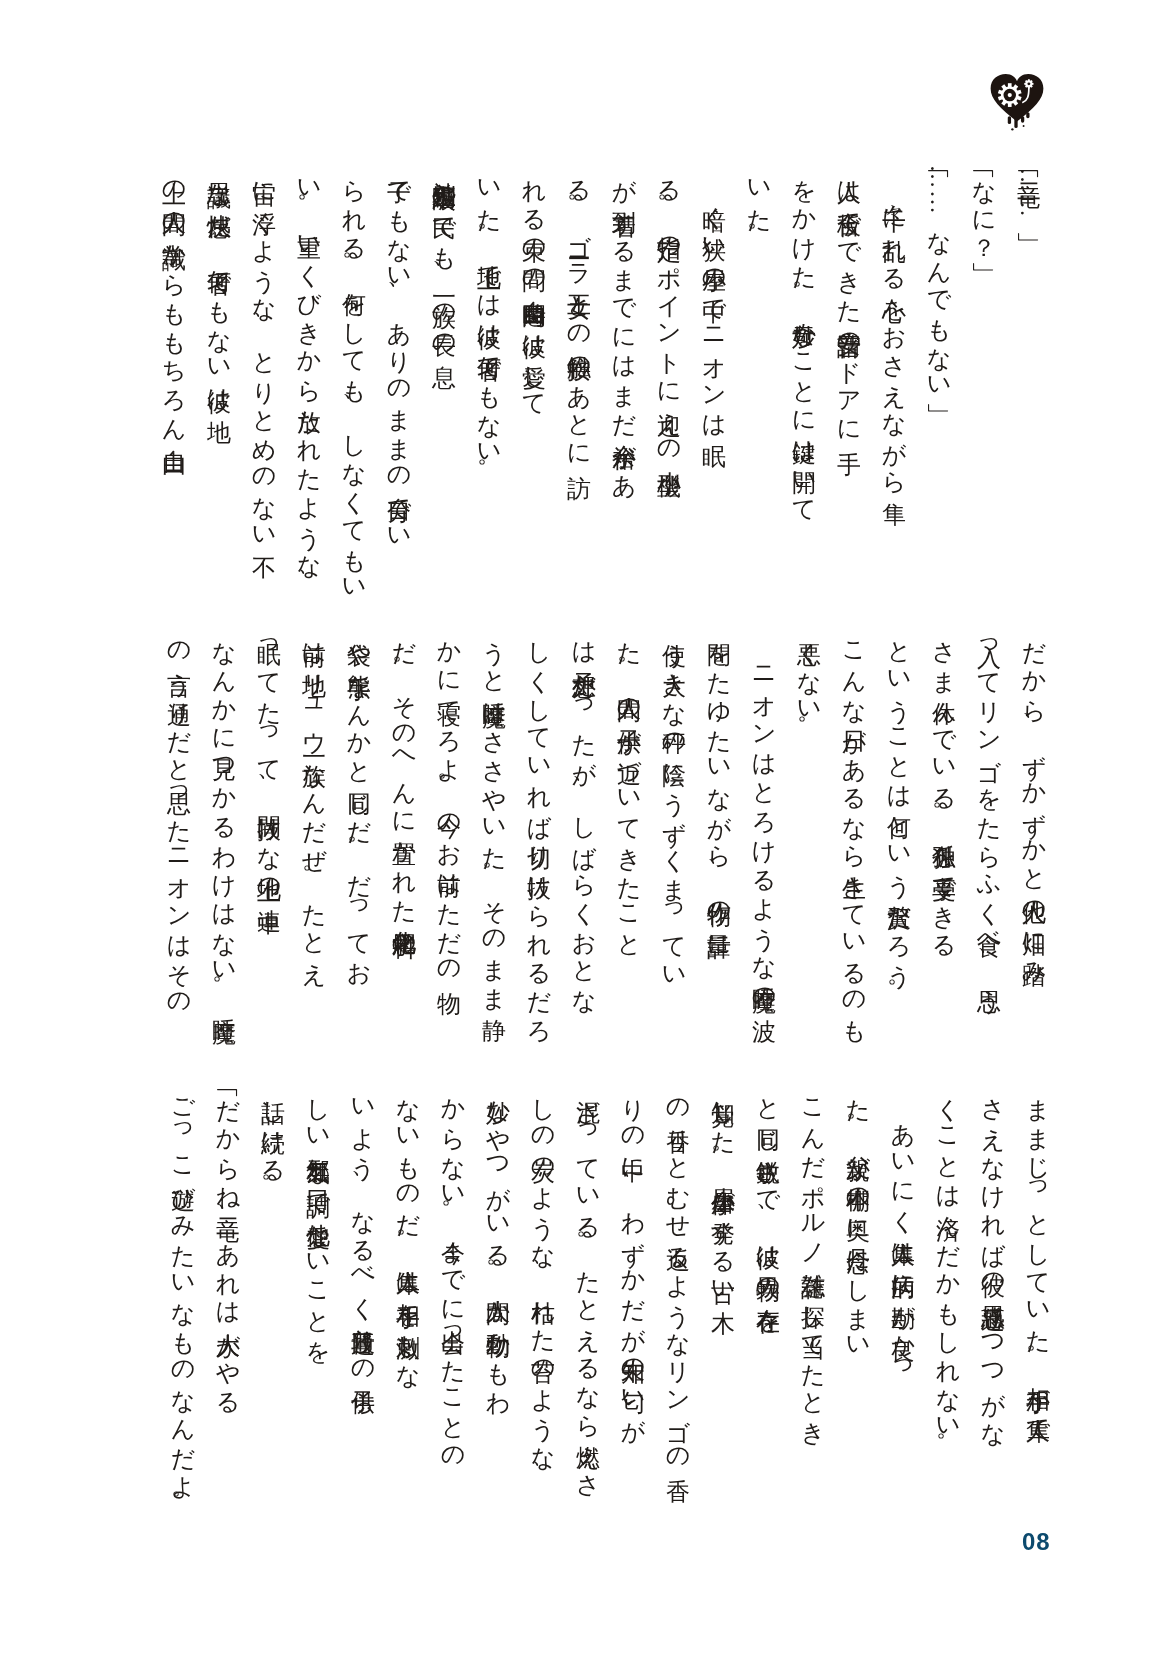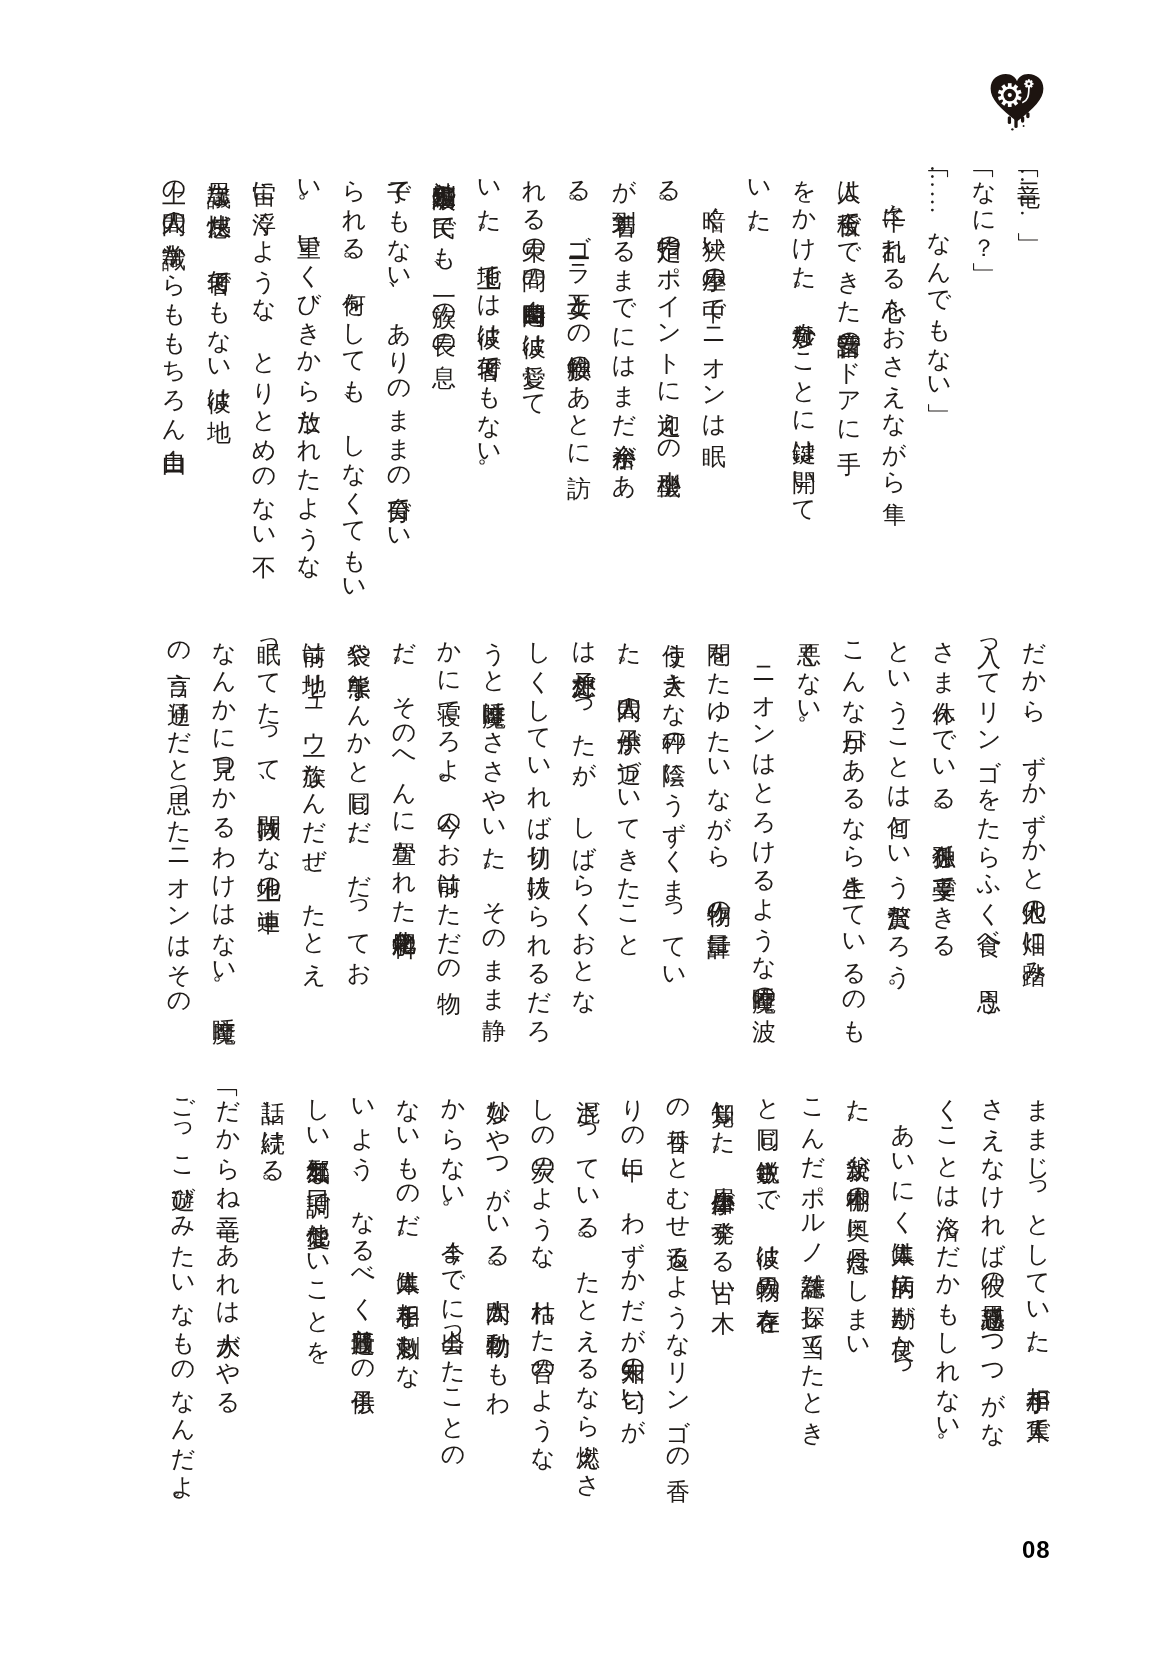--- a/index.html
+++ b/index.html
@@ -38,23 +38,22 @@
   .tcol {
     white-space: nowrap;
   }
   .page-number {
     position: absolute;
     left: 1022px;
     top: 1528px;
     font-family: "Liberation Sans", "DejaVu Sans", sans-serif;
     font-size: 24px;
     font-weight: 700;
-    color: #000000;
+    color: #0c4a6e;
     letter-spacing: 1px;
-    margin-top: 8px;
   }
 </style>
 </head>
 <body>
 
 <div class="page">
 
   <div class="logo">
     <svg viewBox="0 0 100 94" width="66" height="62" xmlns="http://www.w3.org/2000/svg">
 

